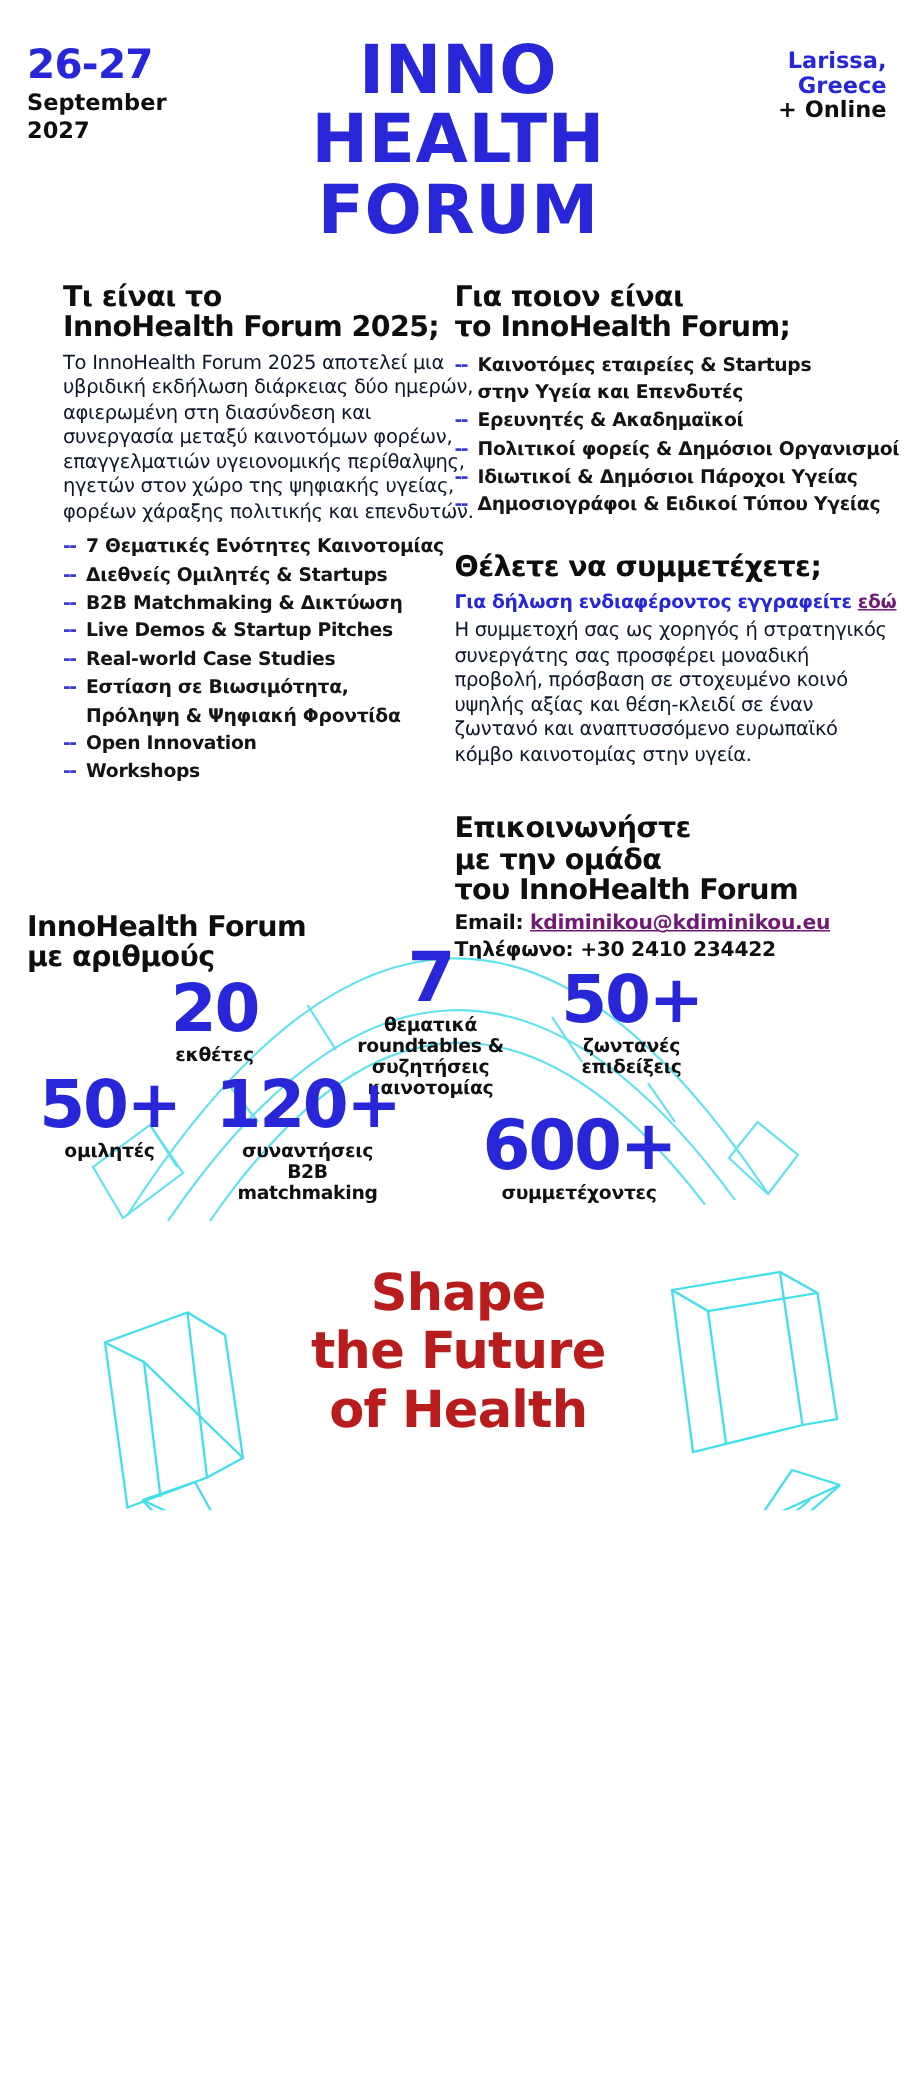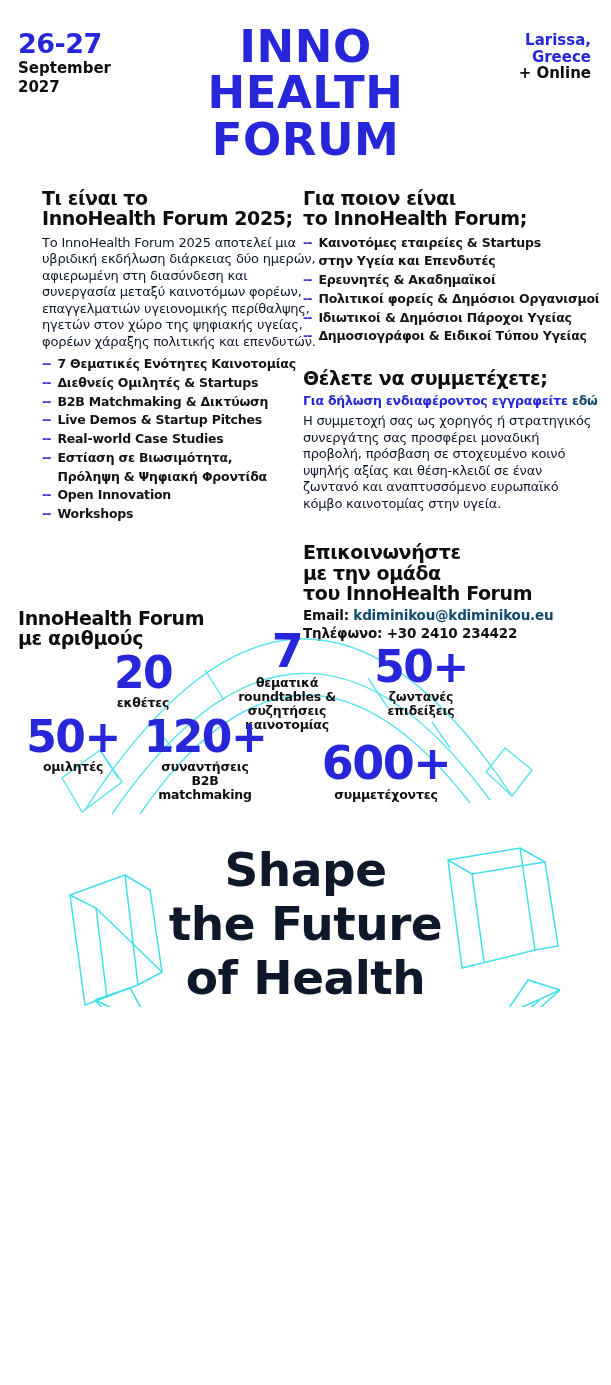--- a/index.html
+++ b/index.html
@@ -23,38 +23,38 @@
   .h2{font-size:19px;font-weight:bold;line-height:1.07;letter-spacing:-0.4px;color:#0e0e10;margin:0;white-space:pre-line;}
   .body-text{font-size:13px;line-height:1.27;letter-spacing:-0.2px;color:#0f172a;margin:6px 0 0;}
   .bullet-list{list-style:none;margin:5px 0 0;padding:0;}
   .bullet-list li{display:flex;gap:7px;font-size:12.5px;font-weight:bold;line-height:1.5;letter-spacing:-0.2px;color:#141417;}
   .dash{color:#3535D6;flex:none;letter-spacing:-1px;}
   .li-text{white-space:pre-line;}
   .mt24{margin-top:24px;}
   .mt22{margin-top:22px;}
   .mt30{margin-top:30px;}
   .cta-line{font-size:12.5px;font-weight:bold;color:#2727D9;margin:5px 0 5px;white-space:nowrap;letter-spacing:-0.2px;}
-  .link{color:#0c4a6e;cursor:pointer;}
+  .link{color:#701a75;text-decoration:underline;cursor:pointer;}
   .contact-line{font-size:13.5px;font-weight:bold;margin-top:4px;letter-spacing:-0.2px;}
   
   .numbers{position:absolute;left:0;top:600px;width:611px;height:215px;}
   .numbers-heading{position:absolute;left:18px;top:8px;}
   .stat{position:absolute;text-align:center;z-index:2;}
   .stat-value{color:#2727D9;font-weight:bold;letter-spacing:-1.5px;line-height:0.95;}
   .stat-label{font-size:12.5px;font-weight:bold;color:#101013;line-height:1.13;margin-top:2px;white-space:pre-line;letter-spacing:-0.2px;}
   .stat-0{left:83px;top:52px;width:120px;}  .stat-0 .stat-value{font-size:44px;}
   .stat-1{left:197px;top:30px;width:180px;} .stat-1 .stat-value{font-size:46px;}
   .stat-2{left:361px;top:46px;width:120px;} .stat-2 .stat-value{font-size:44px;}
   .stat-3{left:13px;top:116px;width:120px;} .stat-3 .stat-value{font-size:44px;}
   .stat-4{left:140px;top:116px;width:130px;}.stat-4 .stat-value{font-size:44px;}
   .stat-5{left:310px;top:142px;width:152px;}.stat-5 .stat-value{font-size:46px;}
   .deco{position:absolute;z-index:0;pointer-events:none;}
   
   .tagline{position:absolute;left:0;top:843px;width:611px;text-align:center;z-index:1;
-    font-size:47px;font-weight:bold;line-height:1.15;letter-spacing:-0.5px;color:#0f172a;white-space:pre-line;margin:0;}
+    font-size:34px;font-weight:bold;line-height:1.15;letter-spacing:-0.5px;color:#b91c1c;white-space:pre-line;margin:0;}
   
   .partners{position:absolute;left:0;top:1080px;width:611px;height:85px;z-index:2;}
   .partners-heading{position:absolute;left:18px;top:22px;font-size:17.5px;font-weight:bold;letter-spacing:-0.3px;color:#0e0e10;}
   .joist{position:absolute;left:237px;top:8px;display:flex;gap:8px;align-items:flex-start;}
   .joist-text{display:flex;flex-direction:column;}
   .joist-top{font-size:8px;font-weight:bold;letter-spacing:2.6px;color:#26262e;margin-top:3px;}
   .joist-name{font-size:27px;font-weight:bold;letter-spacing:1px;color:#6B3B96;line-height:1;margin-top:18px;}
   .healthhub{position:absolute;left:436px;top:4px;display:flex;gap:8px;align-items:center;}
   .hh-text{font-size:17px;color:#2FAFC9;line-height:1.05;letter-spacing:0.5px;font-weight:normal;}
   

